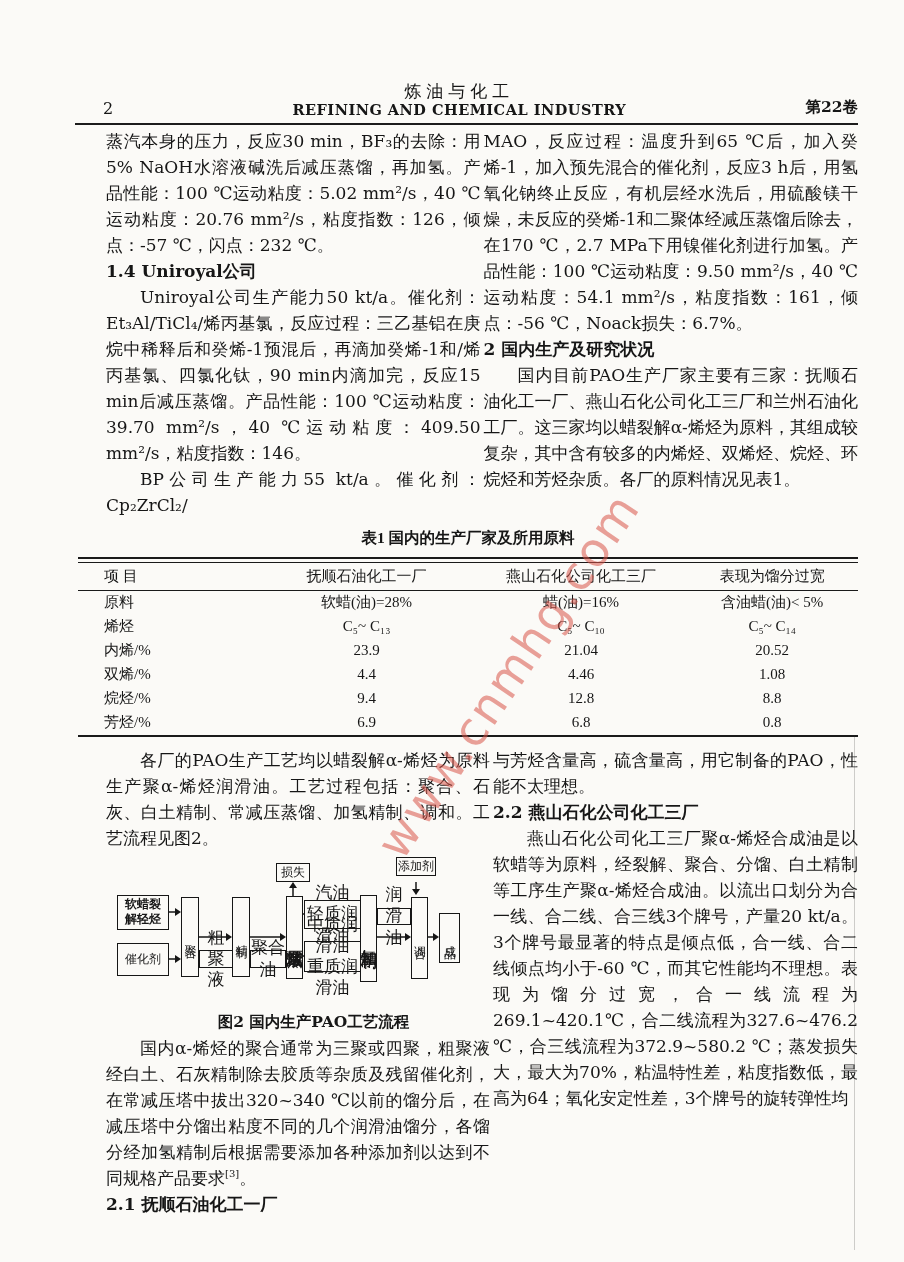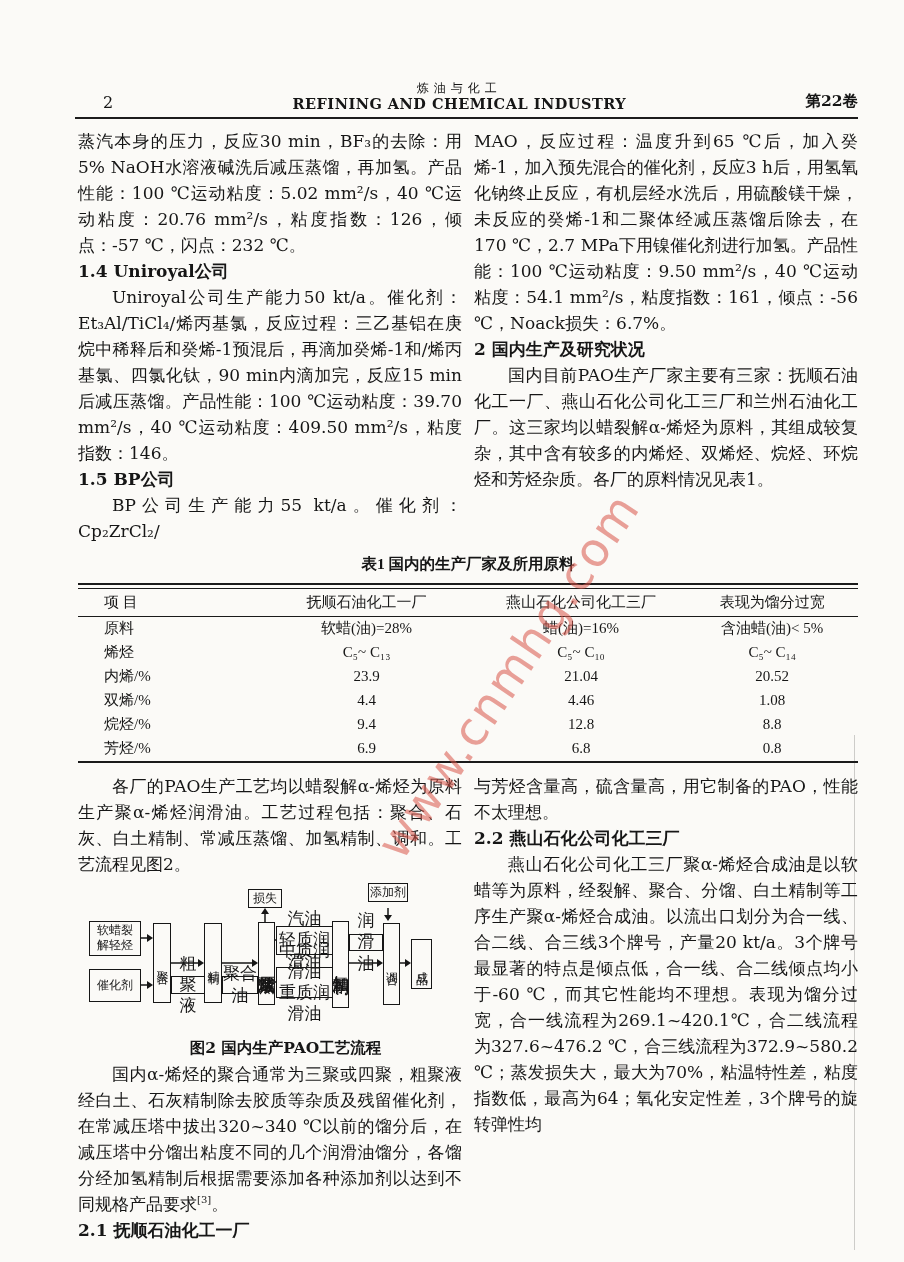--- a/index.html
+++ b/index.html
@@ -13,26 +13,26 @@
   }
   
   .page-header{
     position:absolute;left:75px;right:46px;top:82px;
     display:flex;align-items:flex-end;justify-content:space-between;
     border-bottom:2.5px solid #1c1c1c;
     padding-bottom:5px;
   }
   .hdr-page-no{font-size:16px;padding-left:28px;}
   .hdr-center{text-align:center;line-height:1.15;}
-  .hdr-cn{font-size:12px;letter-spacing:5px;}
+  .hdr-cn{font-size:17px;letter-spacing:5px;}
   .hdr-en{font-size:14.5px;font-weight:700;letter-spacing:0.5px;}
   .hdr-vol{font-size:15.5px;font-weight:700;}
   
   .content{position:absolute;left:78px;top:128px;width:780px;}
-  .row{display:flex;gap:12px;}
+  .row{display:flex;gap:3px;margin-left:28px;}
   .col{width:384px;font-size:17px;line-height:26px;text-align:justify;}
   .col p{margin:0;text-indent:2em;}
   .col p.cont{text-indent:0;}
   .col h3{margin:0;font-size:17px;line-height:26px;font-weight:700;text-indent:0;}
   sup.ref{font-size:10px;line-height:0;}
   
   .table-block{margin-top:10px;font-family:Liberation Serif, serif;}
   .tbl-title{text-align:center;font-weight:700;font-size:15.5px;margin:0 0 8px 0;}
   .rule-top{border-top:2px solid #1a1a1a;margin-bottom:2.5px;}
   table.dtable{
@@ -84,21 +84,20 @@
     <div class="hdr-vol">第22卷</div>
   </div>
 
   <div class="content">
 
     <div class="row">
       <div class="col">
         <p class="cont">蒸汽本身的压力，反应30 min，BF₃的去除：用5% NaOH水溶液碱洗后减压蒸馏，再加氢。产品性能：100 ℃运动粘度：5.02 mm²/s，40 ℃运动粘度：20.76 mm²/s，粘度指数：126，倾点：-57 ℃，闪点：232 ℃。</p>
         <h3>1.4 Uniroyal公司</h3>
         <p>Uniroyal公司生产能力50 kt/a。催化剂：Et₃Al/TiCl₄/烯丙基氯，反应过程：三乙基铝在庚烷中稀释后和癸烯-1预混后，再滴加癸烯-1和/烯丙基氯、四氯化钛，90 min内滴加完，反应15 min后减压蒸馏。产品性能：100 ℃运动粘度：39.70 mm²/s，40 ℃运动粘度：409.50 mm²/s，粘度指数：146。</p>
-        <h3>1.5 BP公司</h3>
         <p>BP公司生产能力55 kt/a。催化剂：Cp₂ZrCl₂/</p>
       </div>
       <div class="col">
         <p class="cont">MAO，反应过程：温度升到65 ℃后，加入癸烯-1，加入预先混合的催化剂，反应3 h后，用氢氧化钠终止反应，有机层经水洗后，用硫酸镁干燥，未反应的癸烯-1和二聚体经减压蒸馏后除去，在170 ℃，2.7 MPa下用镍催化剂进行加氢。产品性能：100 ℃运动粘度：9.50 mm²/s，40 ℃运动粘度：54.1 mm²/s，粘度指数：161，倾点：-56 ℃，Noack损失：6.7%。</p>
         <h3>2 国内生产及研究状况</h3>
         <p>国内目前PAO生产厂家主要有三家：抚顺石油化工一厂、燕山石化公司化工三厂和兰州石油化工厂。这三家均以蜡裂解α-烯烃为原料，其组成较复杂，其中含有较多的内烯烃、双烯烃、烷烃、环烷烃和芳烃杂质。各厂的原料情况见表1。</p>
       </div>
     </div>
 
     <div class="table-block">
@@ -187,21 +186,21 @@
               <polygon points="248,53 248,61 254,57"></polygon>
               <polygon points="248,95 248,103 254,99"></polygon>
               <polygon points="299,76 299,84 305,80"></polygon>
               <polygon points="327,76 327,84 333,80"></polygon>
               <polygon points="183,31 191,31 187,25"></polygon>
               <polygon points="306,32 314,32 310,38"></polygon>
             </g>
           </svg>
           <div class="fbox" style="left:170px;top:6px;width:34px;height:19px;">损失</div>
           <div class="fbox" style="left:290px;top:0;width:40px;height:19px;">添加剂</div>
-          <div class="fbox" style="left:11px;top:38px;width:52px;height:35px;">软蜡裂
+          <div class="fbox" style="left:11px;top:38px;width:52px;height:35px;font-weight:bold;">软蜡裂
 解轻烃</div>
           <div class="fbox" style="left:11px;top:86px;width:52px;height:33px;">催化剂</div>
           <div class="fbox vbox" style="left:75px;top:40px;width:18px;height:80px;">聚合</div>
           <div class="fbox small" style="left:93px;top:93px;width:34px;height:18px;">粗聚液</div>
           <div class="fbox vbox" style="left:126px;top:40px;width:18px;height:80px;">精制</div>
           <div class="fbox small" style="left:144px;top:93px;width:36px;height:18px;">聚合油</div>
           <div class="fbox vbox small" style="left:180px;top:39px;width:17px;height:83px;letter-spacing:0;">聚常减压蒸馏</div>
           <div class="fbox small" style="left:198px;top:43px;width:57px;height:29px;">汽油
 轻质润滑油</div>
           <div class="fbox small" style="left:198px;top:84px;width:57px;height:31px;">中质润滑油

